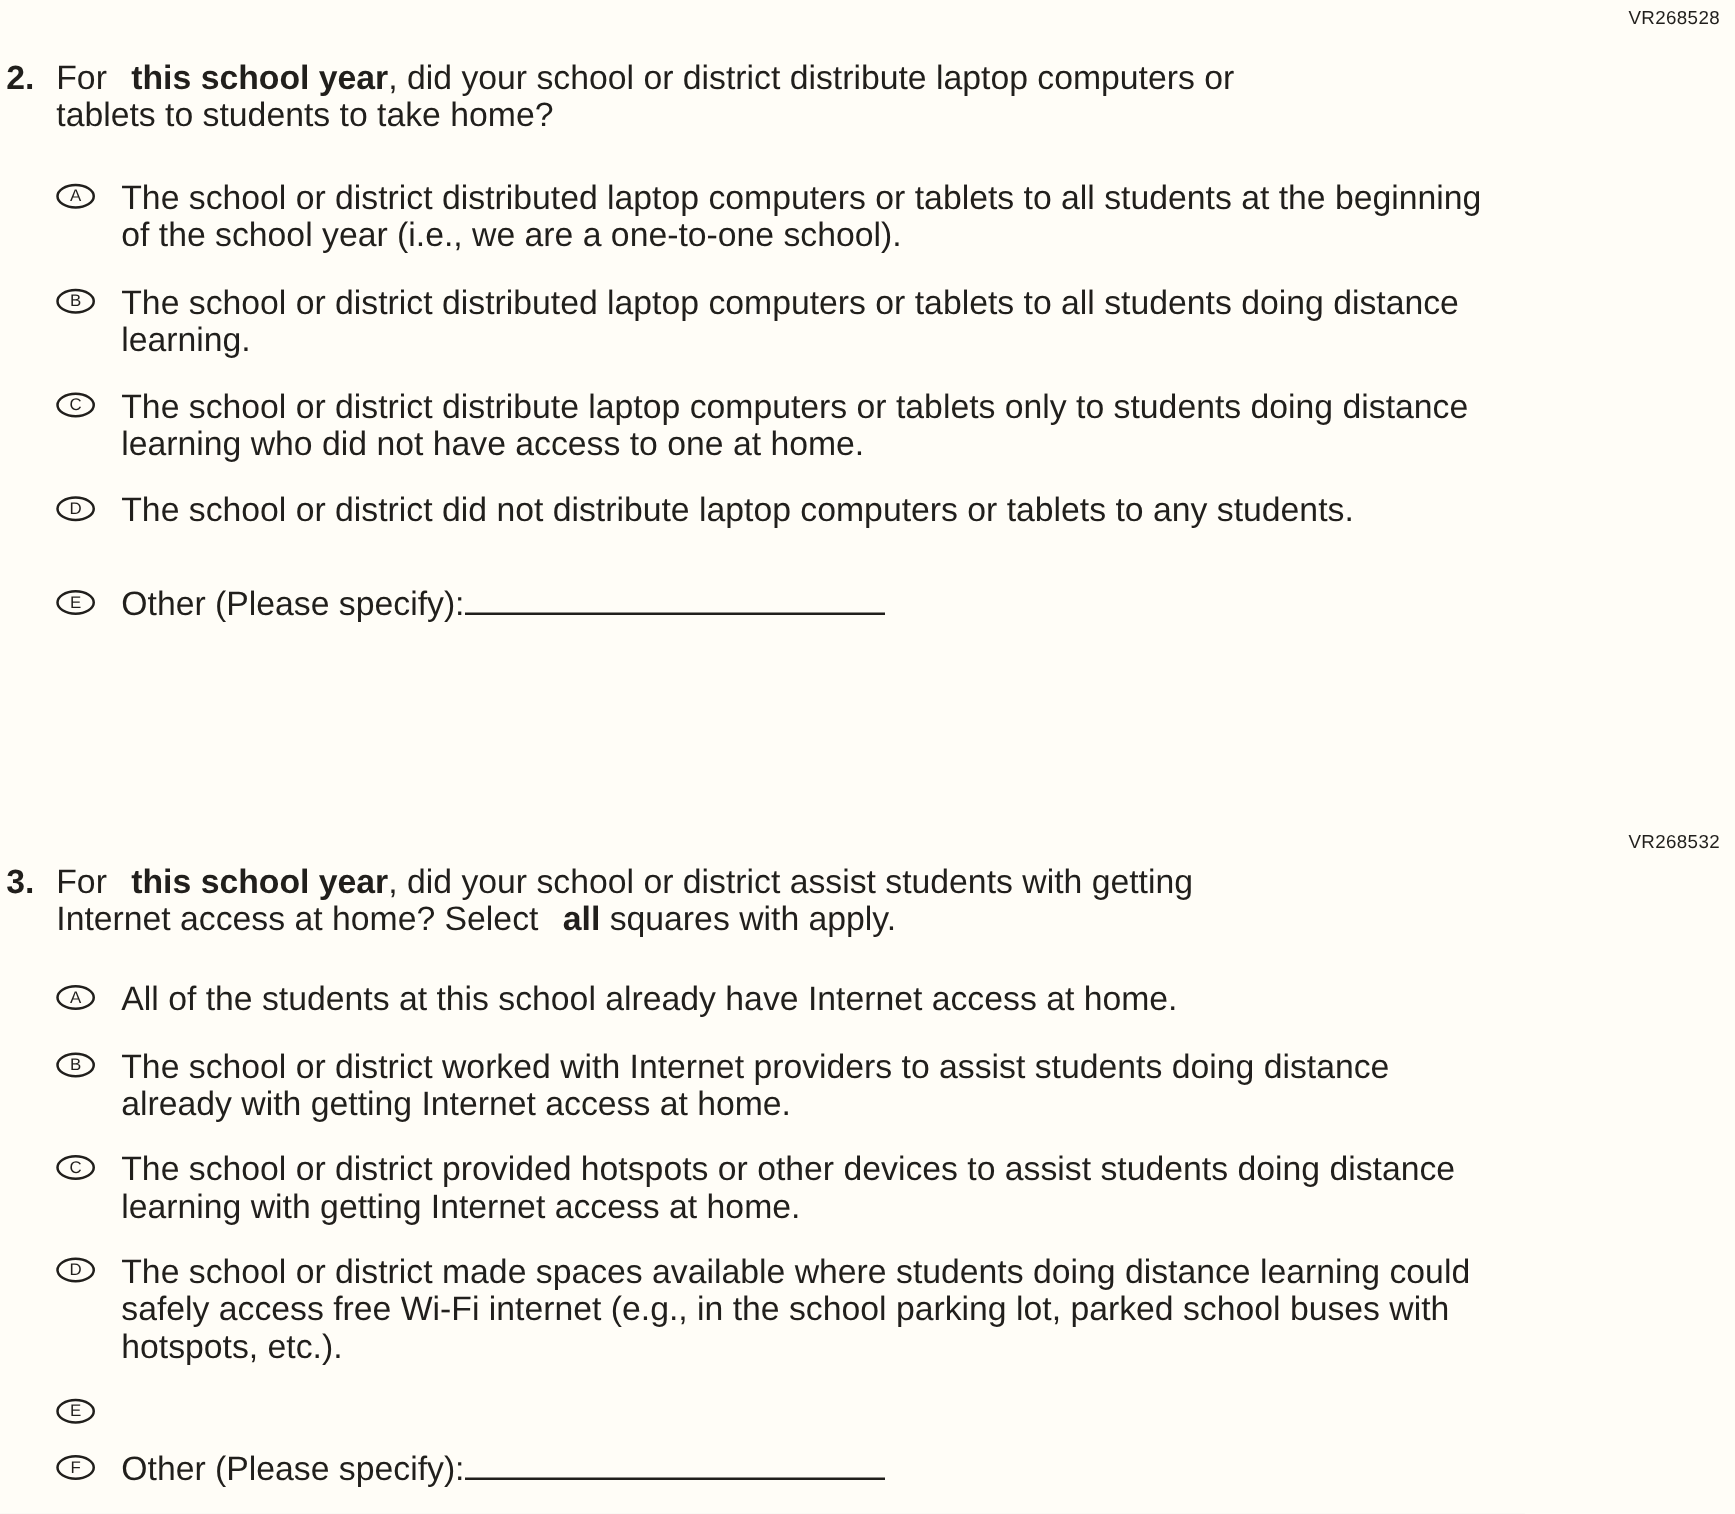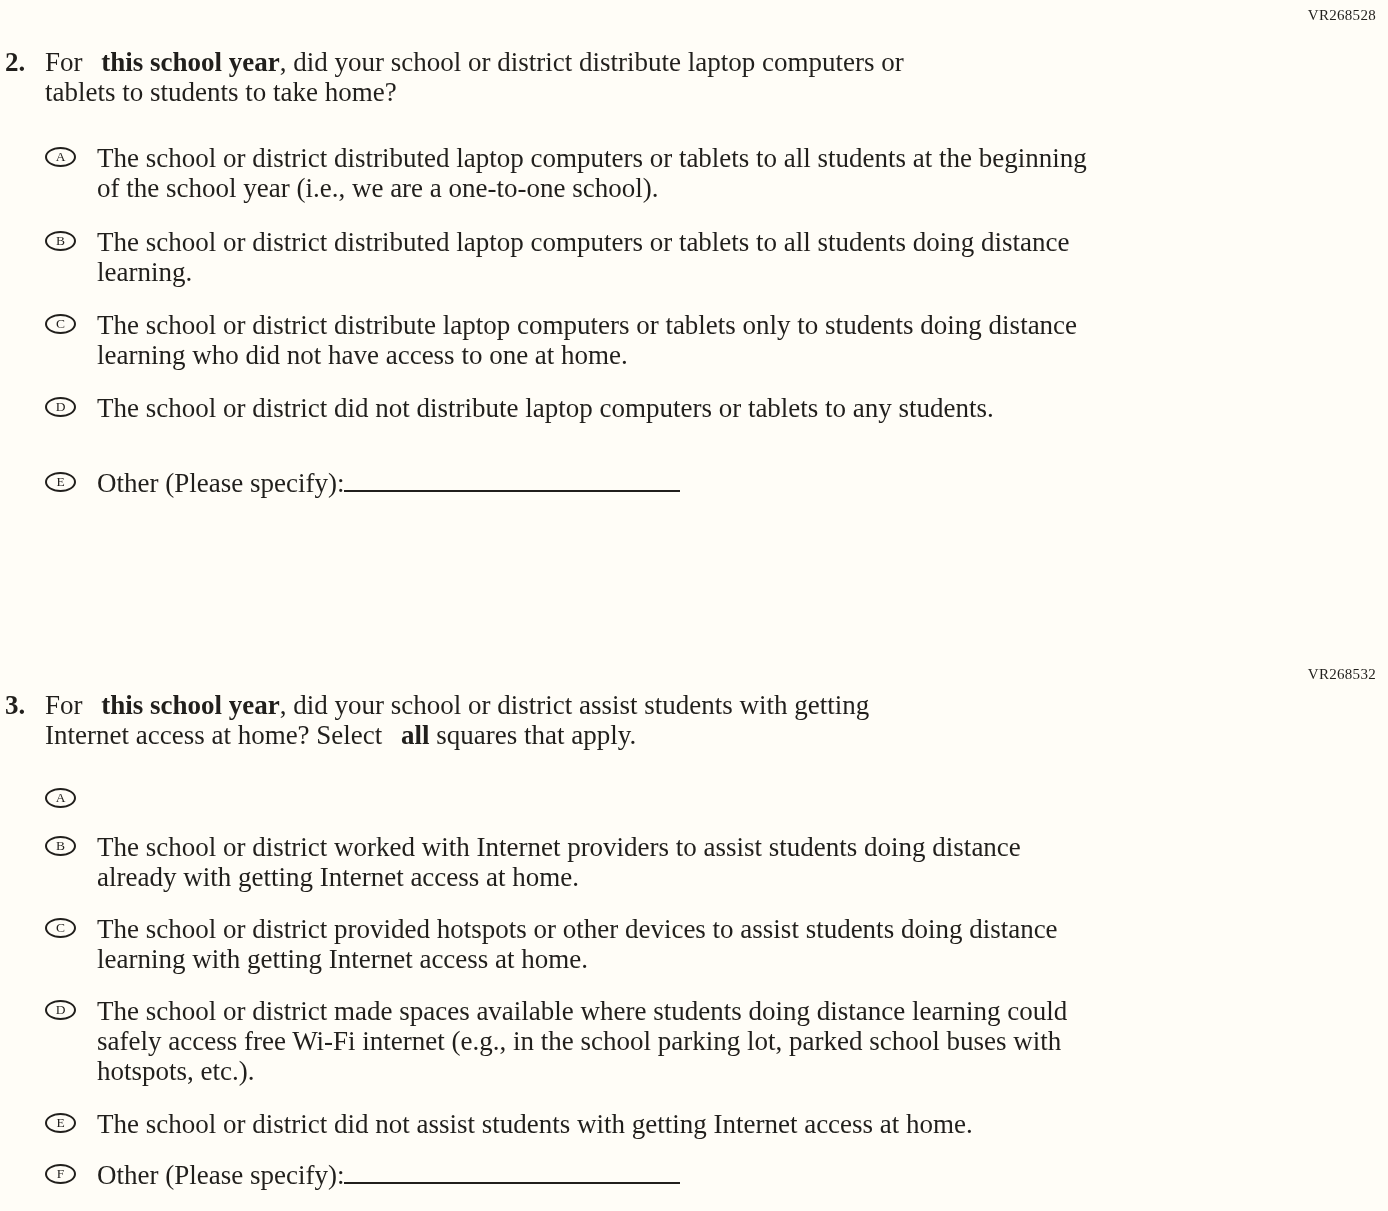--- a/index.html
+++ b/index.html
@@ -4,21 +4,21 @@
 <style>
   html, body { margin: 0; padding: 0; }
   body { background: #e8e8e8; }
   .page {
     position: relative;
     width: 1388px;
     height: 1211px;
     margin: 0 auto;
     background: #fffdf7;
     color: #211f1c;
-    font-family: Liberation Serif, serif;
+    font-family: Liberation Sans, sans-serif;
     font-size: 27px;
     line-height: 30px;
     overflow: hidden;
     box-sizing: border-box;
     padding-left: 5px;
   }
   .vr-code {
     position: absolute;
     right: 12px;
     font-size: 15px;
@@ -120,45 +120,45 @@
     <div class="option opt-e">
       <span class="bubble">E</span>
       <span class="opt-text"><span>Other (Please specify):</span><span class="blank"></span></span>
     </div>
   </div>
 
   <div class="question" id="q3">
     <div class="q-header">
       <span class="q-num">3.</span>
       <span class="q-text"><span>For </span><b>this school year</b><span>, did your school or district assist students with getting
-Internet access at home? Select </span><b>all</b><span> squares that apply.</span></span>
+Internet access at home? Select </span><b>all</b><span> squares with apply.</span></span>
     </div>
 
     <div class="option opt-a">
       <span class="bubble">A</span>
+      <span class="opt-text">All of the students at this school already have Internet access at home.</span>
     </div>
     <div class="option opt-b">
       <span class="bubble">B</span>
       <span class="opt-text">The school or district worked with Internet providers to assist students doing distance
 already with getting Internet access at home.</span>
     </div>
     <div class="option opt-c">
       <span class="bubble">C</span>
       <span class="opt-text">The school or district provided hotspots or other devices to assist students doing distance
 learning with getting Internet access at home.</span>
     </div>
     <div class="option opt-d">
       <span class="bubble">D</span>
       <span class="opt-text">The school or district made spaces available where students doing distance learning could
 safely access free Wi-Fi internet (e.g., in the school parking lot, parked school buses with
 hotspots, etc.).</span>
     </div>
     <div class="option opt-e">
       <span class="bubble">E</span>
-      <span class="opt-text">The school or district did not assist students with getting Internet access at home.</span>
     </div>
     <div class="option opt-f">
       <span class="bubble">F</span>
       <span class="opt-text"><span>Other (Please specify):</span><span class="blank"></span></span>
     </div>
   </div>
 
 </div>
 
 </body></html>

